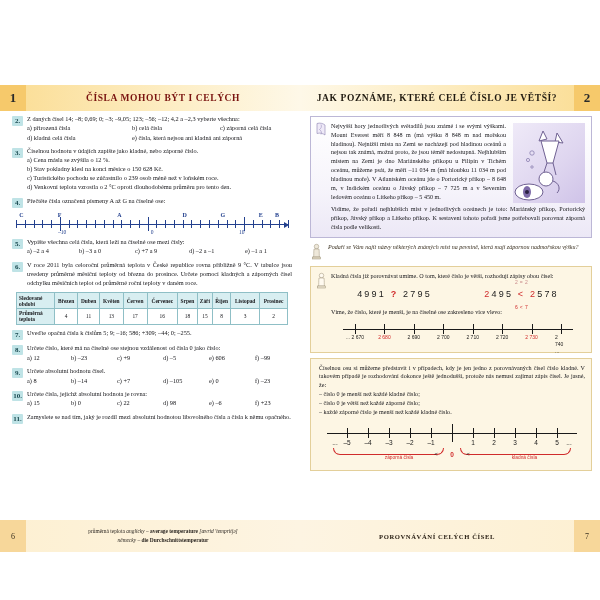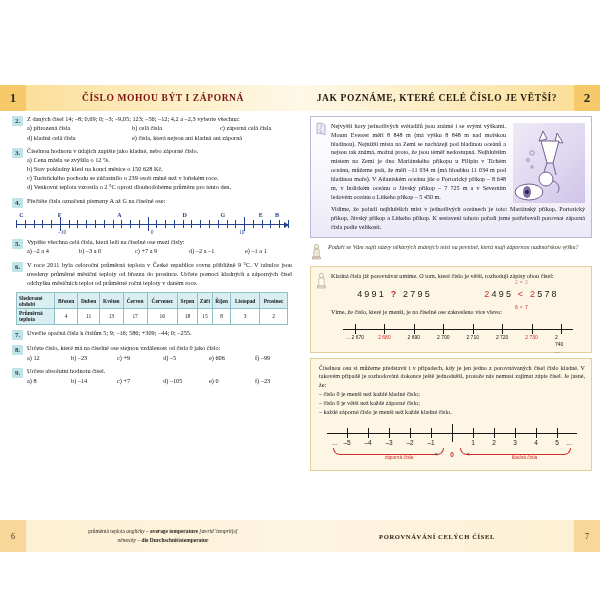--- a/index.html
+++ b/index.html
@@ -155,21 +155,21 @@
 </style>
 </head>
 <body>
 
 <div class="spread">
 
   <div class="page page-left">
 
     <div class="hdr">
       <div class="hdr-num">1</div>
-      <div class="hdr-title">ČÍSLO MOHOU BÝT I ZÁPORNÁ</div>
+      <div class="hdr-title">ČÍSLA MOHOU BÝT I CELÝCH</div>
     </div>
 
     <div class="exbody">
 
       <div class="ex">
         <div class="exnum">2.</div>
         <div class="extext">
           <div>Z daných čísel 14; –8; 0,69; 0; –3; –9,05; 123; –56; –12; 4,2 a –2,3 vyberte všechna:</div>
           <div class="opts">
             <div class="opt" style="width:105px">a) přirozená čísla</div>
@@ -327,21 +327,41 @@
             <div class="opt" style="width:44px">a) 8</div>
             <div class="opt" style="width:46px">b) –14</div>
             <div class="opt" style="width:46px">c) +7</div>
             <div class="opt" style="width:46px">d) –105</div>
             <div class="opt" style="width:46px">e) 0</div>
             <div class="opt">f) –23</div>
           </div>
         </div>
       </div>
 
-
+      <div class="ex">
+        <div class="exnum">10.</div>
+        <div class="extext">
+          <div>Určete čísla, jejichž absolutní hodnota je rovna:</div>
+          <div class="opts">
+            <div class="opt" style="width:44px">a) 15</div>
+            <div class="opt" style="width:46px">b) 0</div>
+            <div class="opt" style="width:46px">c) 22</div>
+            <div class="opt" style="width:46px">d) 98</div>
+            <div class="opt" style="width:46px">e) –6</div>
+            <div class="opt">f) +23</div>
+          </div>
+        </div>
+      </div>
+
+      <div class="ex">
+        <div class="exnum">11.</div>
+        <div class="extext">
+          <div>Zamyslete se nad tím, jaký je rozdíl mezi absolutní hodnotou libovolného čísla a čísla k němu opačného.</div>
+        </div>
+      </div>
 
     </div>
   </div>
 
   <div class="page">
 
     <div class="hdr hdr-right">
       <div class="hdr-num">2</div>
       <div class="hdr-title dark">JAK POZNÁME, KTERÉ CELÉ ČÍSLO JE VĚTŠÍ?</div>
     </div>

